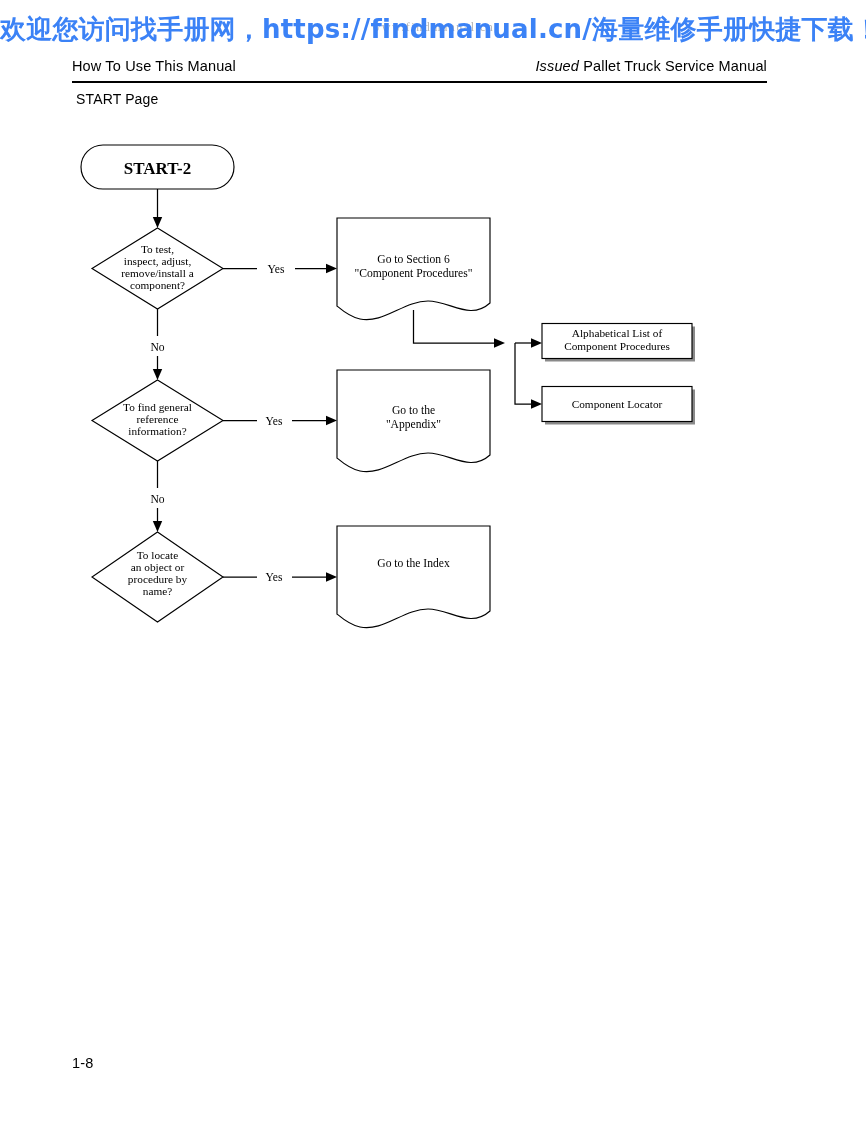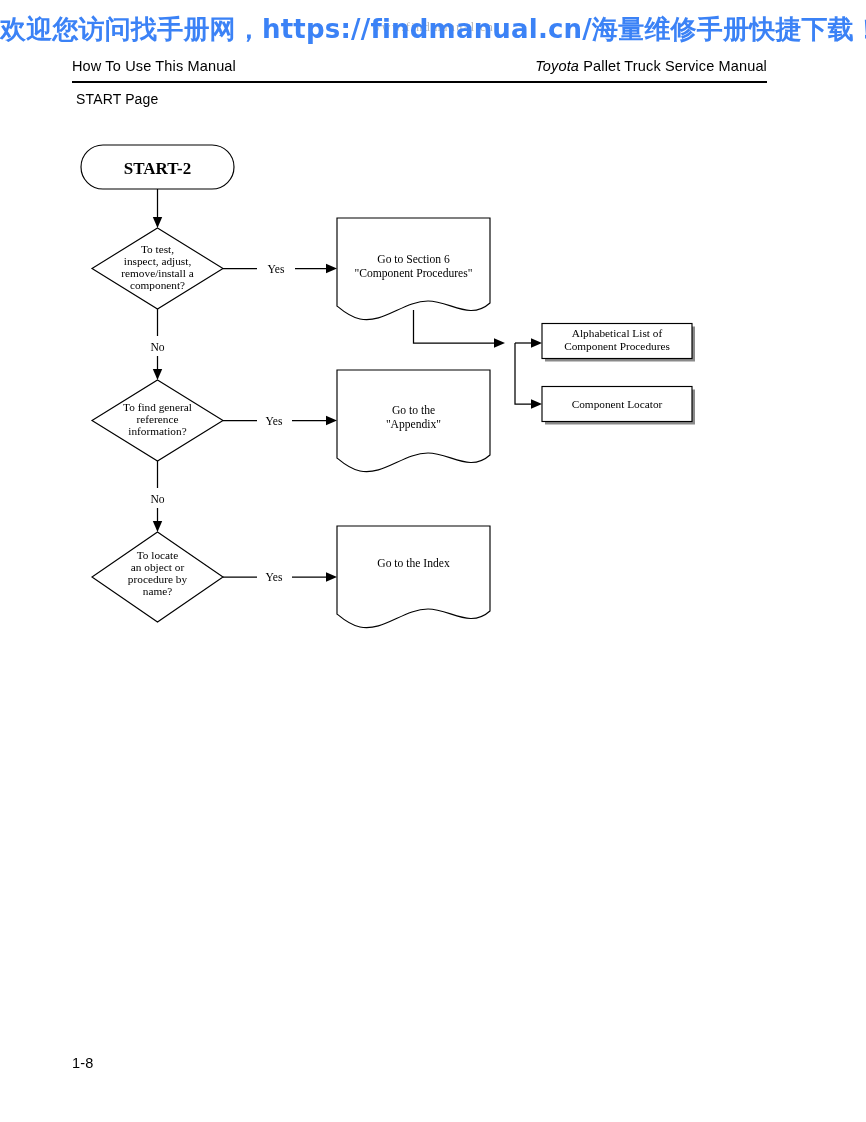--- a/index.html
+++ b/index.html
@@ -146,21 +146,21 @@
 </style>
 </head>
 <body>
 
 <div id="promo-watermark">www.findmanual.cn</div>
 <div id="promo-banner">欢迎您访问找手册网，https://findmanual.cn/海量维修手册快捷下载！</div>
 
 <div id="page-header">
   <span id="header-left">How To Use This Manual</span>
   <span id="header-right">
-    <span class="brand">Toyota</span><span> Pallet Truck Service Manual</span>
+    <span class="brand">Issued</span><span> Pallet Truck Service Manual</span>
   </span>
 </div>
 <div id="header-rule"></div>
 <div id="section-title">START Page</div>
 
 <div id="flowchart">
 <svg id="flow-svg" width="866" height="540" viewBox="0 0 866 540" xmlns="http://www.w3.org/2000/svg">
 
   <g>
     <rect class="shape" x="81" y="25" width="153" height="44" rx="22" ry="22"></rect>

